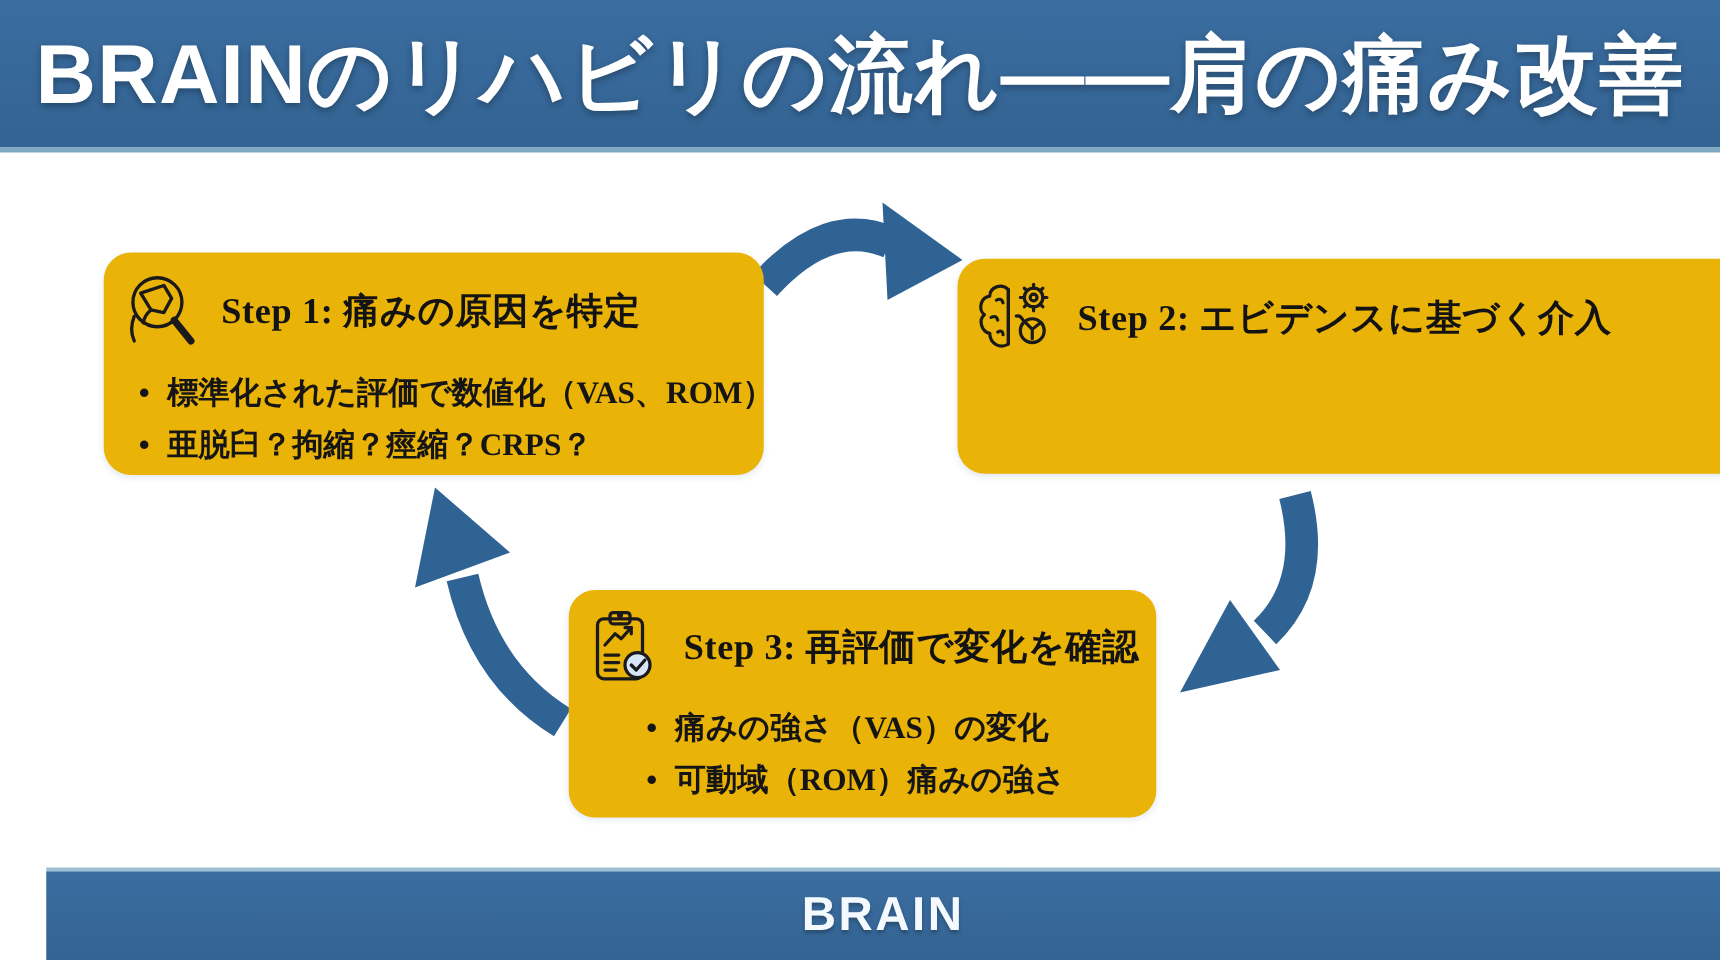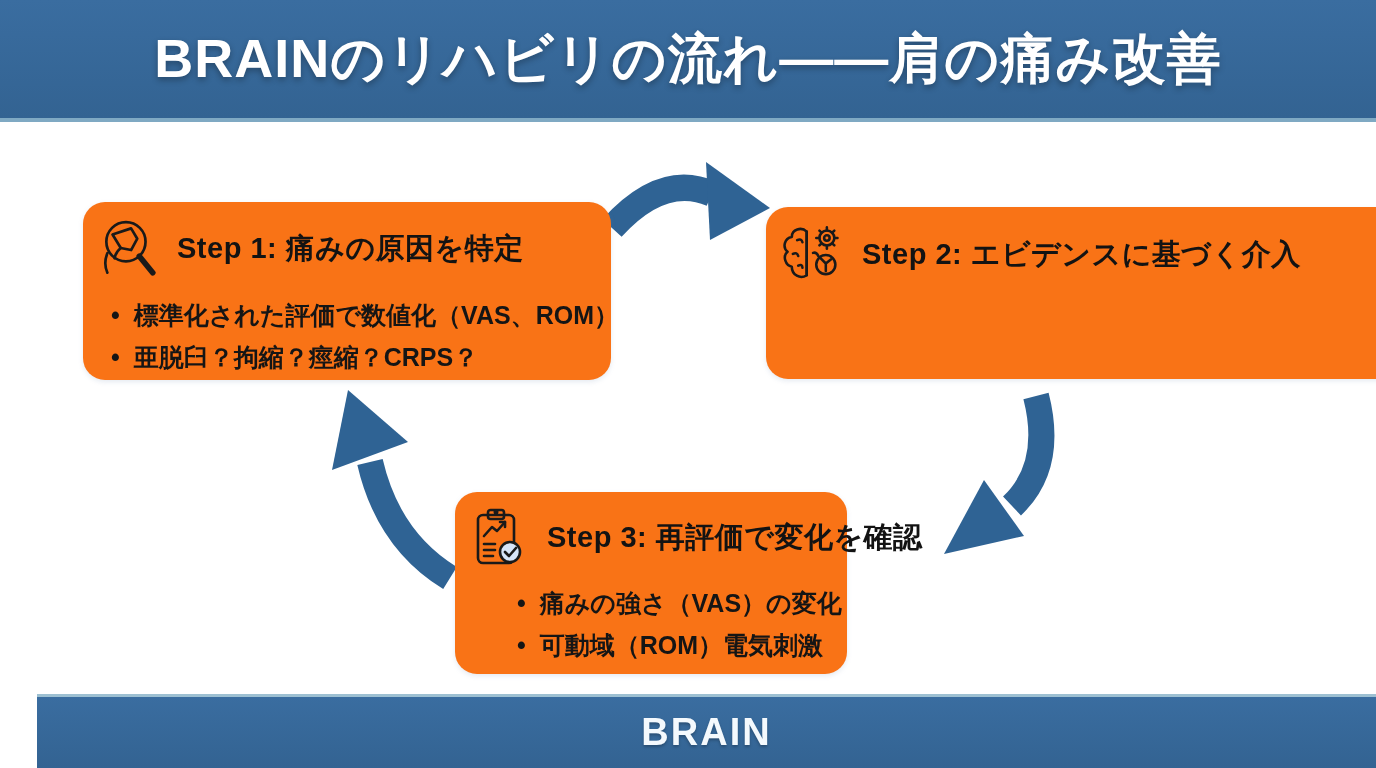--- a/index.html
+++ b/index.html
@@ -8,40 +8,41 @@
     font-family:"Liberation Sans","DejaVu Sans",sans-serif;overflow:hidden;margin:0 auto;
   }
   
   .banner{
     position:absolute;left:0;right:0;display:flex;align-items:center;justify-content:center;
     background:linear-gradient(180deg,#3a6da0 0%,#336392 100%);
   }
   .banner.top{top:0;height:118px;border-bottom:4px solid #7fa9c3;}
   .banner.bottom{bottom:0;height:71px;border-top:3px solid #9dc0d2;margin-left:37px;}
   .main-title{
-    color:#ffffff;font-size:54px;font-weight:800;letter-spacing:1px;margin:12px;
+    color:#ffffff;font-size:67px;font-weight:800;letter-spacing:1px;margin:12px;
     text-shadow:0 3px 6px rgba(0,0,0,.30);white-space:nowrap;
   }
   .brand{
     color:#f4f9fd;font-size:38px;font-weight:700;letter-spacing:2px;margin:0;
     text-shadow:0 2px 3px rgba(0,0,0,.25);
   }
   
   .card{
-    position:absolute;background:#f97316;border-radius:22px;
+    position:absolute;background:#eab308;border-radius:22px;
     box-shadow:0 2px 5px rgba(110,140,180,.18);
+    font-family:Liberation Serif, serif;
   }
   .card-head{display:flex;align-items:center;gap:16px;padding:14px 18px 0 12px;}
   .card-title{font-size:29px;font-weight:700;color:#131313;white-space:nowrap;letter-spacing:.5px;}
   .bullets{list-style:none;margin:12px 0 0 0;padding:0 20px 0 28px;}
   .bullets li{font-size:25px;font-weight:700;color:#151515;line-height:42px;white-space:nowrap;}
   .bullets li::before{content:"•";margin-right:14px;font-size:25px;}
   .card--step1{left:83px;top:202px;width:528px;height:178px;}
   .card--step2{left:766px;top:207px;width:644px;height:172px;}
-  .card--step3{left:455px;top:492px;width:392px;height:182px;}
+  .card--step3{left:455px;top:472px;width:470px;height:182px;border-radius:21px;}
   .card--step3 .bullets{padding-left:62px;}
   .step-icon{flex:0 0 auto;}
   .step-icon svg{display:block;}
   
   .arrow{position:absolute;}
   .arrow svg{display:block;overflow:visible;}
   .arrow--top{left:600px;top:146px;width:175px;height:118px;}
   .arrow--right{left:928px;top:386px;width:180px;height:186px;}
   .arrow--left{left:326px;top:384px;width:140px;height:198px;}
 </style>
@@ -143,21 +144,21 @@
           <line x1="17" y1="50" x2="26" y2="50"></line>
 
           <circle cx="43" cy="46" r="10" fill="#d7e5f8"></circle>
           <path d="M38 46 L42 50 L49 42"></path>
         </svg>
       </span>
       <span class="card-title">Step 3: 再評価で変化を確認</span>
     </div>
     <ul class="bullets">
       <li>痛みの強さ（VAS）の変化</li>
-      <li>可動域（ROM）電気刺激</li>
+      <li>可動域（ROM）痛みの強さ</li>
     </ul>
   </section>
 
   <footer class="banner bottom">
     <div class="brand">BRAIN</div>
   </footer>
 
 </div>
 
 </body></html>

